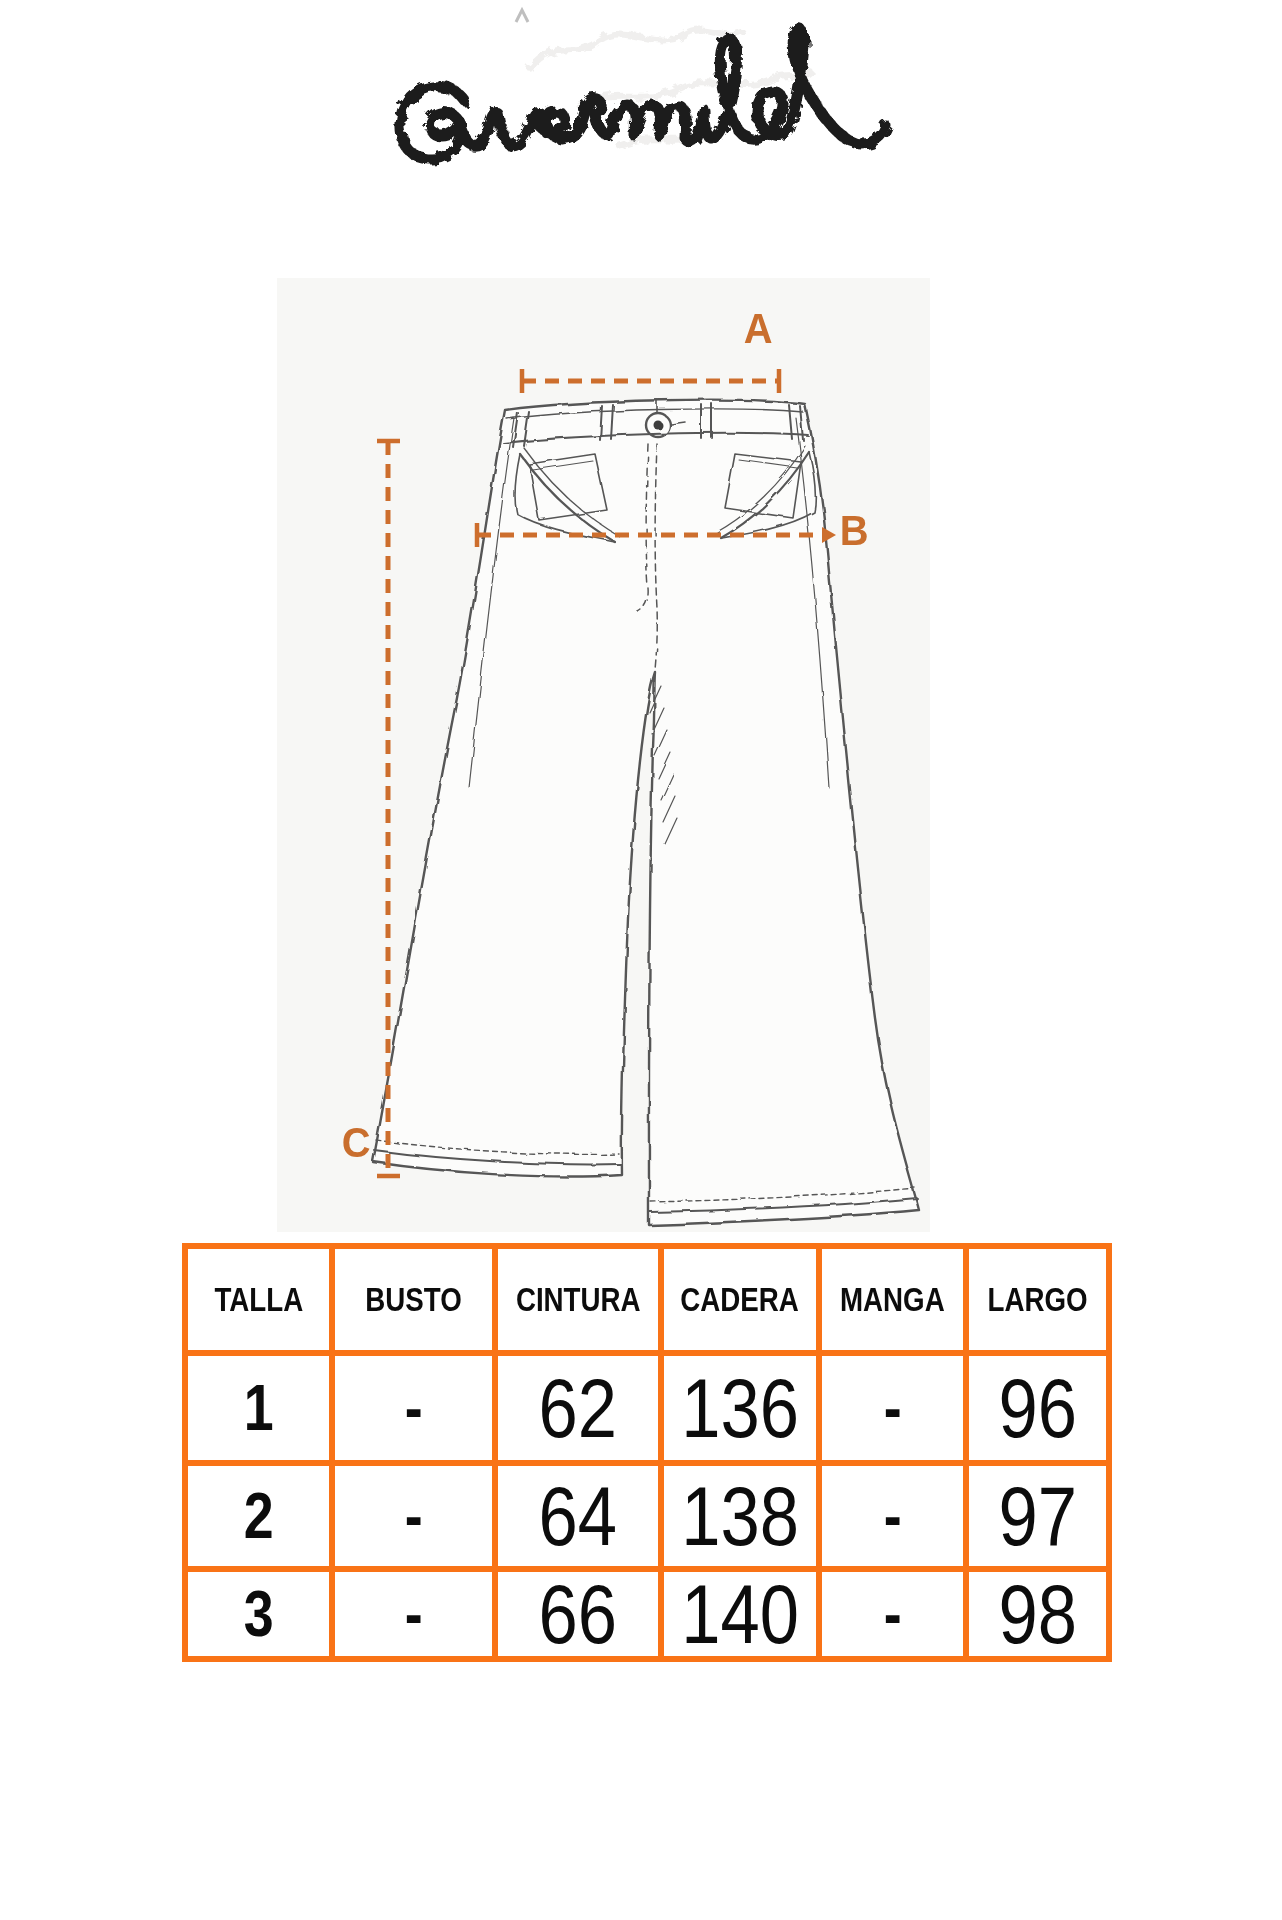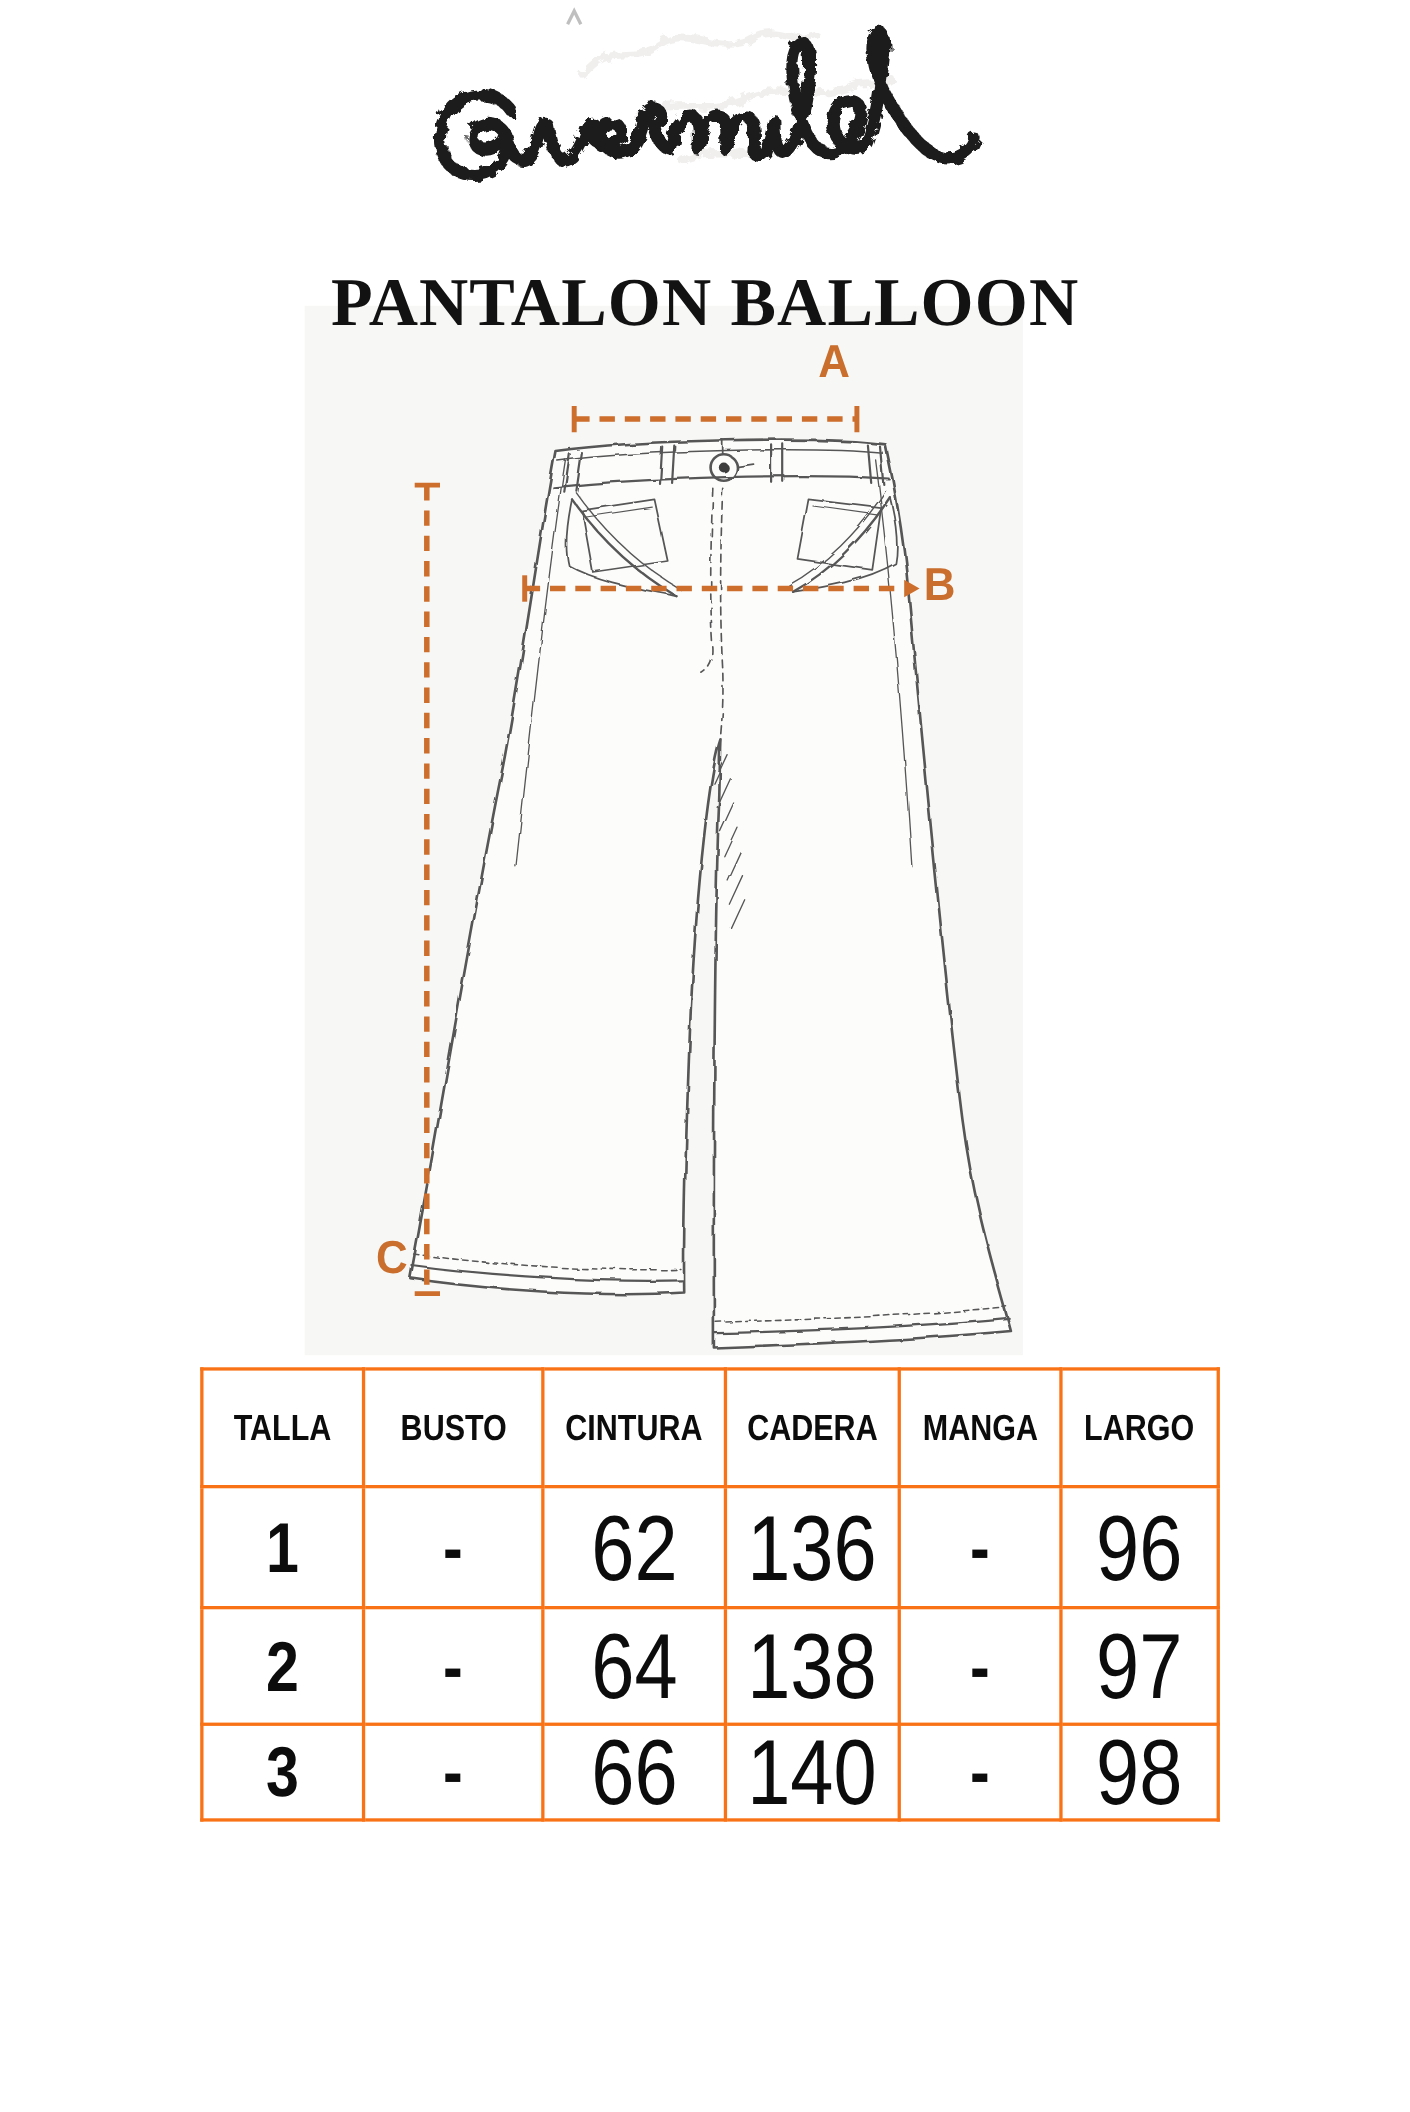--- a/index.html
+++ b/index.html
@@ -20,21 +20,21 @@
   .diagram-panel svg{position:absolute;left:0;top:0;overflow:visible;}
   .measure-label{position:absolute;color:#c96e2d;font-weight:bold;font-size:42px;
     line-height:42px;transform:scaleX(.95);z-index:3;}
   #label-a{left:466px;top:30px;}
   #label-b{left:562px;top:232px;}
   #label-c{left:64px;top:844px;}
 
   
   .size-table{position:absolute;left:182px;top:1243px;border-collapse:collapse;
     table-layout:fixed;z-index:2;background:#ffffff;}
-  .size-table td,.size-table th{border:3px solid #f97316;text-align:center;
+  .size-table td,.size-table th{border:6px solid #f97316;text-align:center;
     vertical-align:middle;padding:0;color:#0c0c0c;background:#fff;}
   .size-table th{font-size:33px;font-weight:bold;}
   .cond{display:inline-block;transform:scaleX(.84);white-space:nowrap;}
   td.size-col{font-size:64px;font-weight:bold;line-height:1;}
   td.num-col{font-size:84px;font-weight:normal;line-height:1;}
   td.dash-col{font-size:64px;font-weight:bold;line-height:1;}
 </style>
 </head>
 <body>
 
@@ -83,21 +83,20 @@
                  C346,50 352,90 364,116 C370,130 380,136 390,132
                  C398,128 408,118 412,104 C416,90 408,82 396,88
                  C386,94 384,110 392,120 C398,128 410,130 418,124
                  C426,104 432,66 434,40 C435,24 428,16 424,30
                  C421,42 426,64 436,82
                  C448,104 462,124 478,134 C494,143 510,136 516,120"></path>
       </g>
     </svg>
   </div>
 
-  <div class="page-title">PANTALON BALLOON</div>
 
   <div class="diagram-panel">
     <svg width="653" height="954" viewBox="0 0 653 954">
 
       <g filter="url(#sketchy)" stroke="#565656" fill="none" stroke-linecap="round" stroke-linejoin="round">
         <path fill="#fcfcfb" stroke-width="2.4" d="
           M228,132
           C300,122 470,118 528,126
           C538,172 545,215 549,262
           C560,380 585,640 598,740

